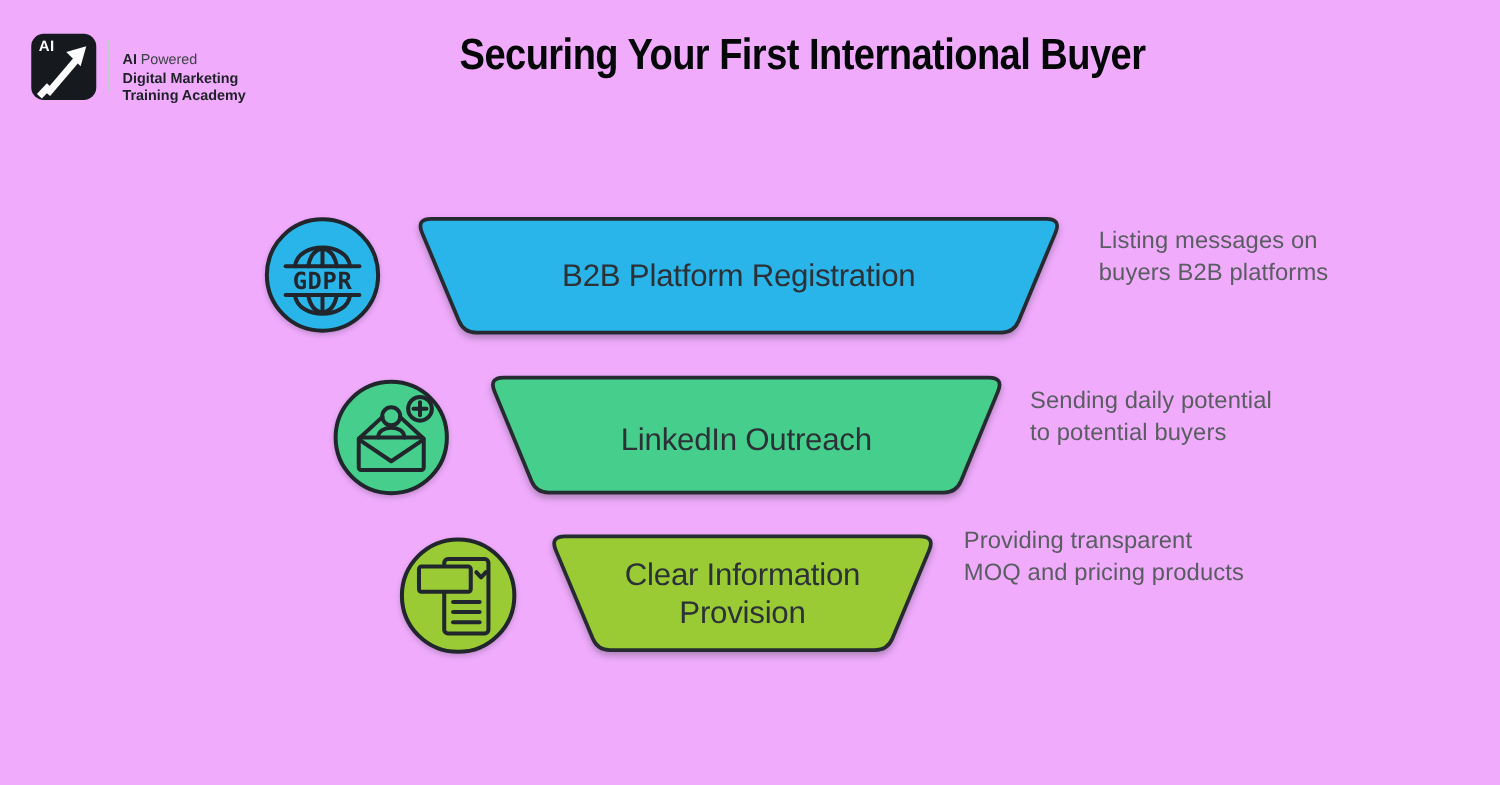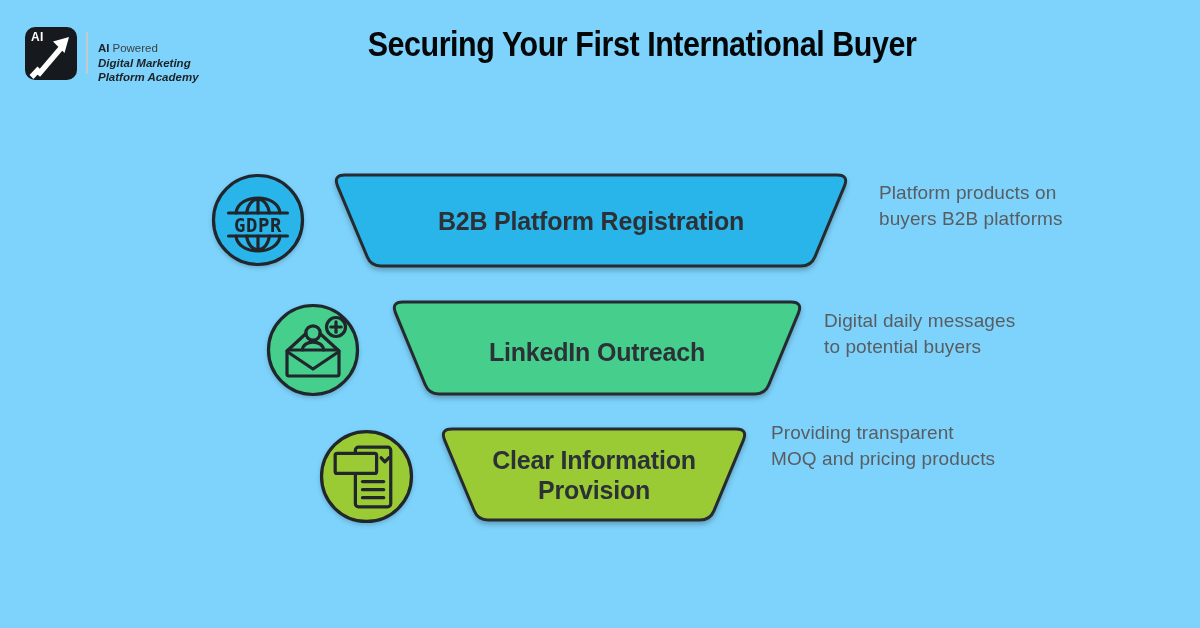--- a/index.html
+++ b/index.html
@@ -1,41 +1,41 @@
 <!DOCTYPE html>
 <html><head>
 <meta charset="utf-8">
 <style>
   html,body{margin:0;padding:0;background:#ffffff;}
   .canvas{
-    position:relative;width:1200px;height:628px;background:#7dd3fc;overflow:hidden;
+    position:relative;width:1200px;height:628px;background:#f0abfc;overflow:hidden;
     font-family:"Liberation Sans", sans-serif;
   }
   
   .brand{position:absolute;left:25px;top:22px;display:flex;align-items:center;}
   .brand-mark{position:relative;width:52px;height:53px;background:#16191d;border-radius:10px;flex:0 0 auto;}
   .brand-mark .ai{position:absolute;left:6px;top:3px;color:#ffffff;font-size:12px;font-weight:bold;letter-spacing:.3px;}
   .brand-mark svg{position:absolute;left:0;top:0;}
   .brand-sep{width:2px;height:42px;background:#c7cacd;margin:0 10px 0 9px;border-radius:1px;}
   .brand-text{font-size:11.5px;line-height:14.5px;color:#1d2125;margin-top:19px;}
   .brand-text .l1{font-weight:normal;color:#3c4146;}
   .brand-text .l1 b{color:#1d2125;margin-right:3px;}
-  .brand-text .l2,.brand-text .l3{font-weight:bold;font-style:italic;}
+  .brand-text .l2,.brand-text .l3{font-weight:bold;}
   
   .title{
     position:absolute;left:242px;top:24px;width:800px;text-align:center;
     font-size:35px;font-weight:bold;color:#040608;letter-spacing:-.5px;
     transform:scaleX(.87);transform-origin:50% 50%;white-space:nowrap;
   }
   
   .badge{position:absolute;filter:drop-shadow(0 2px 2px rgba(30,35,40,.22));}
   .funnel{position:absolute;filter:drop-shadow(0 3px 2.5px rgba(30,35,40,.30));}
   .stage-label{
     position:absolute;display:flex;align-items:center;justify-content:center;text-align:center;
-    font-size:25px;font-weight:bold;color:#2b3136;line-height:30px;letter-spacing:-.2px;
+    font-size:25px;font-weight:normal;color:#2b3136;line-height:30px;letter-spacing:-.2px;
   }
   .desc{
     position:absolute;font-size:19px;line-height:25.5px;color:#595d61;letter-spacing:.1px;
   }
   .ic{stroke:#20262c;stroke-width:3.2;fill:none;stroke-linecap:round;stroke-linejoin:round;}
   .ic-fill{stroke:#20262c;stroke-width:3.2;stroke-linejoin:round;}
   .gdpr-txt{font-family:"DejaVu Sans Mono", monospace;font-weight:bold;font-size:19px;fill:#20262c;letter-spacing:.5px;}
 </style>
 </head>
 <body>
@@ -48,21 +48,21 @@
         <path d="M13 48 L36 21" stroke="#ffffff" stroke-width="5.5" fill="none"></path>
         <path d="M44 10 L28 14.5 L39.5 26 Z" fill="#ffffff"></path>
         <path d="M6.5 50 L14.5 41.5" stroke="#ffffff" stroke-width="5.5" fill="none"></path>
       </svg>
       <span class="ai">AI</span>
     </div>
     <div class="brand-sep"></div>
     <div class="brand-text">
       <div class="l1"><b>AI</b><span>Powered</span></div>
       <div class="l2">Digital Marketing</div>
-      <div class="l3">Platform Academy</div>
+      <div class="l3">Training Academy</div>
     </div>
   </div>
 
   <div class="title">Securing Your First International Buyer</div>
 
   <svg class="badge" style="left:210px;top:172px" width="96" height="96" viewBox="0 0 96 96">
     <circle cx="48" cy="48" r="44.5" class="ic-fill" fill="#29B5E9"></circle>
     <path class="ic" d="M18.5 41 H77.5"></path>
     <path class="ic" d="M18.5 64 H77.5"></path>
     <path class="ic" d="M26 41 C28 21 68 21 70 41"></path>
@@ -74,21 +74,21 @@
     <path class="ic" d="M36.5 64 Q39 77 48 78"></path>
     <path class="ic" d="M59.5 64 Q57 77 48 78"></path>
     <text class="gdpr-txt" x="48" y="59.5" text-anchor="middle">GDPR</text>
   </svg>
 
   <svg class="funnel" style="left:331px;top:173px" width="520" height="95" viewBox="0 0 520 95">
     <path d="M14 2 L506 2 Q518 2 513.4 13.1 L483.9 83.8 Q480 93 470 93 L50 93 Q40 93 36.2 83.8 L6.6 13.1 Q2 2 14 2 Z" stroke="#262b31" stroke-width="3" fill="#29B5E9"></path>
   </svg>
   <div class="stage-label" style="left:331px;top:173px;width:520px;height:95px">B2B Platform Registration</div>
   <div class="desc" style="left:879px;top:180px">
-    <div>Platform products on</div>
+    <div>Listing messages on</div>
     <div>buyers B2B platforms</div>
   </div>
 
   <svg class="badge" style="left:265px;top:302px" width="96" height="96" viewBox="0 0 96 96">
     <circle cx="48" cy="48" r="44.5" class="ic-fill" fill="#45CE8C"></circle>
     <path class="ic" d="M22 49 L41 31.5"></path>
     <path class="ic" d="M74 49 L55 31.5"></path>
     <circle class="ic" cx="48" cy="31" r="7.2"></circle>
     <path class="ic" d="M37.5 48 C37.5 37.5 58.5 37.5 58.5 48"></path>
     <rect class="ic" x="22" y="48" width="52" height="26" rx="2"></rect>
@@ -96,21 +96,21 @@
     <circle class="ic-fill" cx="71" cy="25" r="9.5" fill="#45CE8C"></circle>
     <path class="ic" d="M71 19.8 V30.2"></path>
     <path class="ic" d="M65.8 25 H76.2"></path>
   </svg>
 
   <svg class="funnel" style="left:389px;top:300px" width="416" height="96" viewBox="0 0 416 96">
     <path d="M14 2 L402 2 Q414 2 409.4 13.1 L379.8 84.8 Q376 94 366 94 L50 94 Q40 94 36.2 84.8 L6.6 13.1 Q2 2 14 2 Z" stroke="#262b31" stroke-width="3" fill="#45CE8C"></path>
   </svg>
   <div class="stage-label" style="left:389px;top:300px;width:416px;height:104px">LinkedIn Outreach</div>
   <div class="desc" style="left:824px;top:308px">
-    <div>Digital daily messages</div>
+    <div>Sending daily potential</div>
     <div>to potential buyers</div>
   </div>
 
   <svg class="badge" style="left:318px;top:428px" width="97" height="97" viewBox="0 0 96 96">
     <circle cx="48" cy="48" r="44.5" class="ic-fill" fill="#9ACB35"></circle>
     <rect class="ic" x="37" y="19" width="35" height="59" rx="3"></rect>
     <rect class="ic-fill" x="17" y="25" width="41" height="20" rx="2" fill="#9ACB35"></rect>
     <path class="ic" d="M62.5 29.5 L66.2 33.5 L70 29.5"></path>
     <path class="ic" d="M44 53 H65"></path>
     <path class="ic" d="M44 61 H65"></path>

